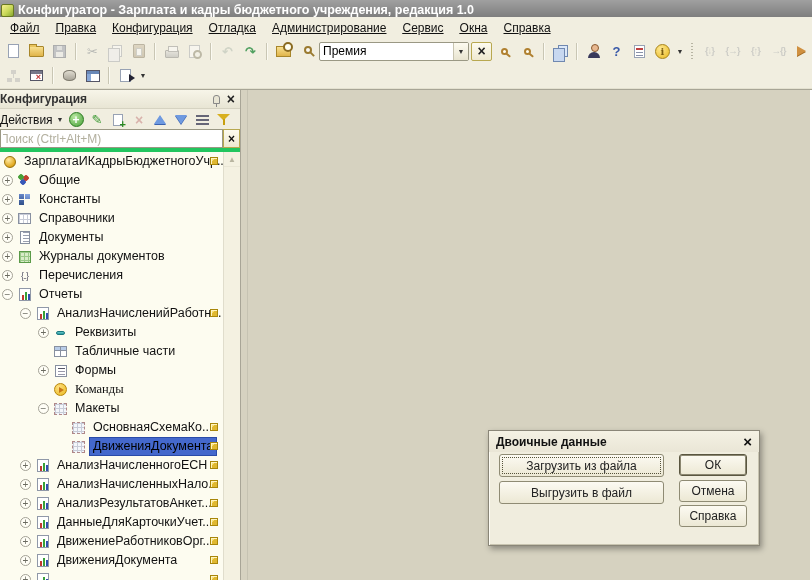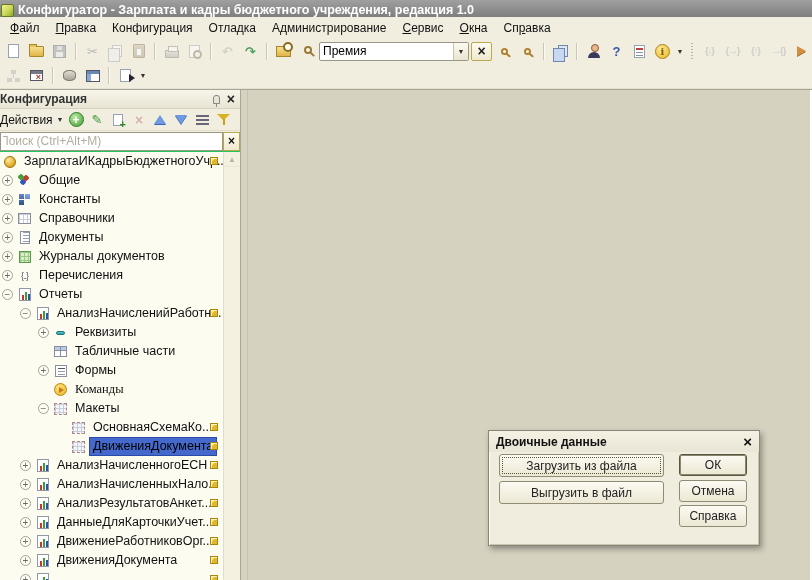--- a/index.html
+++ b/index.html
@@ -10,21 +10,21 @@
   
   .titlebar{position:absolute;left:0;top:0;width:812px;height:17px;
     background:linear-gradient(180deg,#a0a0a0,#7e7e7e);display:flex;align-items:flex-end;overflow:hidden;}
   .appico{width:13px;height:13px;margin-left:1px;flex:none;border:1px solid #687820;border-radius:2px;
     background:linear-gradient(135deg,#f8f090,#c8d858 55%,#88a830);}
   .wtitle{color:#fff;font-weight:bold;font-size:12.5px;margin-left:4px;white-space:nowrap;}
 
   
   .menubar{position:absolute;left:0;top:17px;width:812px;height:22px;display:flex;align-items:center;
     background:#f1eee0;padding-left:2px;}
-  .mitem{padding:2px 8px;white-space:nowrap;}
+  .mitem{padding:2px 8px;white-space:nowrap;text-decoration:underline;}
   .mitem .u{text-decoration:underline;}
 
   
   .tbrow{position:absolute;left:0;width:812px;display:flex;align-items:center;background:#f1eee0;
     padding-left:2px;overflow:hidden;}
   .tb1{top:39px;height:24px;}
   .tb2{top:63px;height:26px;border-bottom:1px solid #e4e1d0;}
   .tbi{min-width:21px;height:21px;display:inline-flex;align-items:center;justify-content:center;
     position:relative;border-radius:2px;flex:none;margin:0 1px;}
   .tbi.small{min-width:10px;}
@@ -126,21 +126,21 @@
   .a-copy::after{content:"+";position:absolute;right:-4px;bottom:-5px;color:#2a8a20;font-weight:bold;font-size:11px;}
   .a-up{width:0;height:0;border-left:6px solid transparent;border-right:6px solid transparent;border-bottom:9px solid #6f9ae0;filter:drop-shadow(0 1px 0 #3a62b0);}
   .a-down{width:0;height:0;border-left:6px solid transparent;border-right:6px solid transparent;border-top:9px solid #6f9ae0;filter:drop-shadow(0 1px 0 #3a62b0);}
   .a-list{width:13px;height:12px;background:
     linear-gradient(#667,#667) 0 1px/13px 2px no-repeat,
     linear-gradient(#667,#667) 0 5px/13px 2px no-repeat,
     linear-gradient(#667,#667) 0 9px/13px 2px no-repeat;}
   .a-filter{position:relative;width:13px;height:13px;}
   .a-filter::before{content:"";position:absolute;left:0;top:1px;width:1px;border-top:6px solid #d8b020;border-left:6px solid transparent;border-right:6px solid transparent;}
   .a-filter::after{content:"";position:absolute;left:6px;top:6px;width:2px;height:6px;background:#c8a010;}
-  .psearch{height:21px;display:flex;align-items:center;background:#f1eee0;border-bottom:1px solid #22c55e;}
+  .psearch{height:21px;display:flex;align-items:center;background:#f1eee0;border-bottom:6px solid #22c55e;}
   .searchinput{flex:1;min-width:0;height:19px;border:1px solid #9a9884;font:12px "Liberation Sans","DejaVu Sans",sans-serif;
     padding:0 2px;text-indent:-3px;background:#fff;outline:none;}
   .searchinput::placeholder{color:#b2af9e;}
   .sclear{width:17px;height:19px;border:1px solid #b8a850;background:linear-gradient(#fdfbf0,#efe9d0);
     display:flex;align-items:center;justify-content:center;font-weight:bold;flex:none;}
 
   
   .tree{position:absolute;left:0;top:62px;right:17px;bottom:0;overflow:hidden;background:#fdfcf0;}
   .trow{height:19px;display:flex;align-items:center;position:relative;}
   .ex{width:11px;height:11px;border:1px solid #a4a296;border-radius:50%;background:#fffef6;color:#6a6a60;

